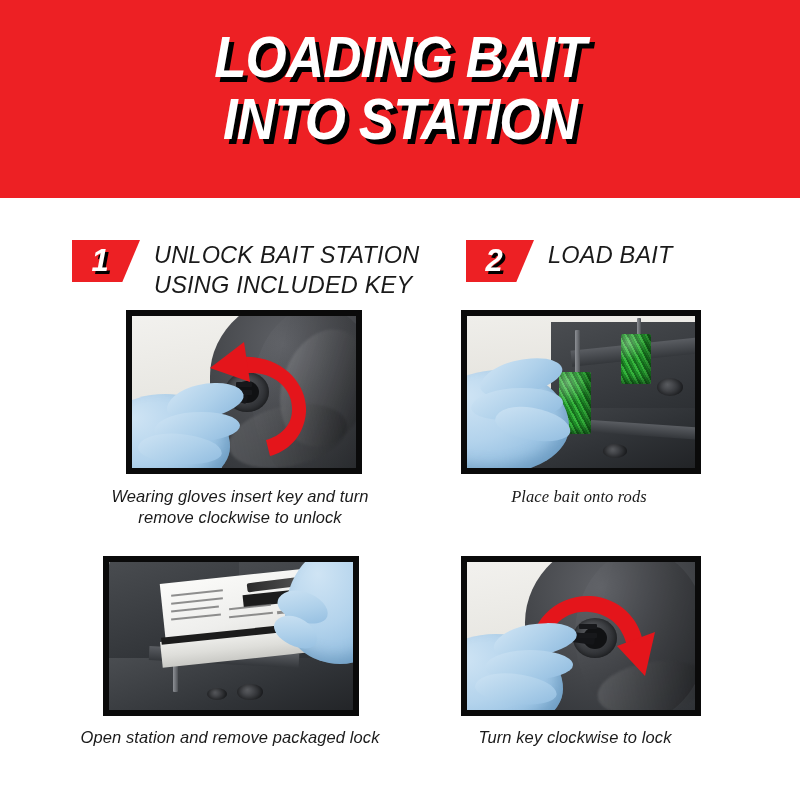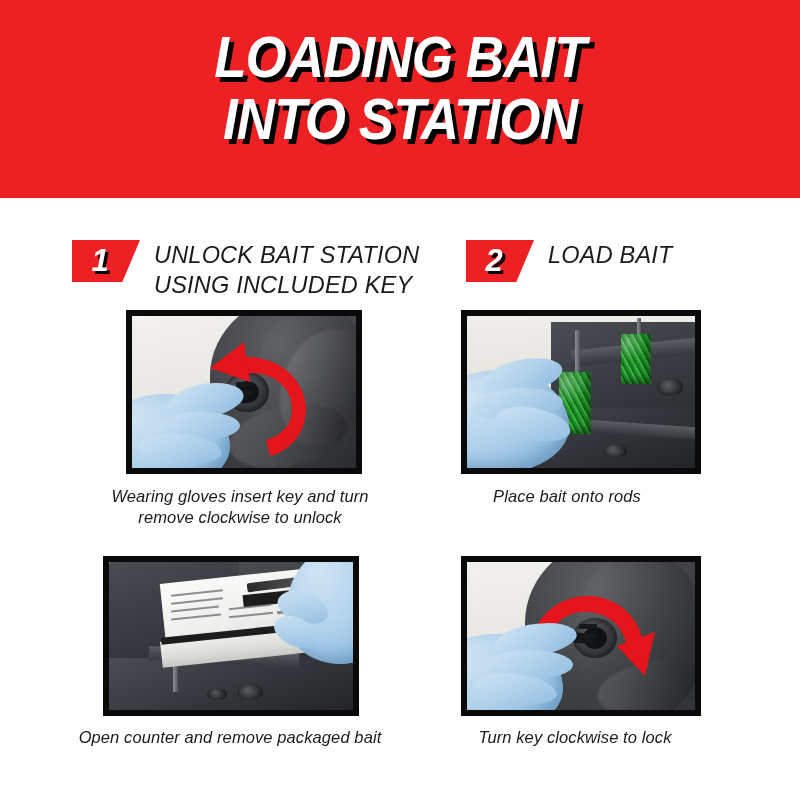--- a/index.html
+++ b/index.html
@@ -113,21 +113,21 @@
     text-align: center;
     color: #1a1a1a;
     font-family: "Liberation Sans", sans-serif;
     font-style: italic;
     font-size: 16.5px;
     line-height: 21px;
     letter-spacing: 0.1px;
     white-space: pre-line;
   }
   .caption.c1 { left: 70px;  top: 486px; width: 340px; }
-  .caption.c2 { left: 432px; top: 486px; width: 270px; }
+  .caption.c2 { left: 444px; top: 486px; width: 270px; font-family: Liberation Serif, serif; }
   .caption.c3 { left: 60px;  top: 727px; width: 340px; }
   .caption.c4 { left: 440px; top: 727px; width: 270px; }
 
   
   .scene { position: absolute; inset: 0; }
 
   
   .bg-wall {
     position: absolute; inset: 0;
     background: linear-gradient(170deg, #f2f1ee 0%, #e8e7e2 45%, #dedcd6 100%);
@@ -353,21 +353,21 @@
       <div class="micro-line" style="left:120px; top:44px; width:42px; height:2px; transform:rotate(-6deg);"></div>
       <div class="micro-line" style="left:120px; top:52px; width:44px; height:2px; transform:rotate(-6deg);"></div>
       <div class="micro-line" style="left:168px; top:48px; width:26px; height:3px; transform:rotate(-6deg);"></div>
 
       <div class="glove" style="left:176px; top:-18px; width:110px; height:120px;"></div>
       <div class="finger" style="left:168px; top:30px; width:52px; height:30px; transform:rotate(18deg);"></div>
       <div class="finger" style="left:164px; top:56px; width:46px; height:28px; transform:rotate(26deg);"></div>
     </div>
   </div>
 </div>
-<div class="caption c3">Open counter and remove packaged bait</div>
+<div class="caption c3">Open station and remove packaged lock</div>
 
 <div class="panel p4">
   <div class="photo w4">
     <div class="scene">
       <div class="bg-wall"></div>
 
       <div class="station-body" style="left:58px; top:-26px; width:218px; height:206px; border-radius:44% 10% 12% 40% / 42% 12% 18% 34%;"></div>
       <div class="station-shade" style="left:108px; top:-12px; width:132px; height:170px; border-radius:50%;"></div>
       <div class="crease" style="left:130px; top:100px; width:110px; height:52px; transform:rotate(-10deg);"></div>
 

